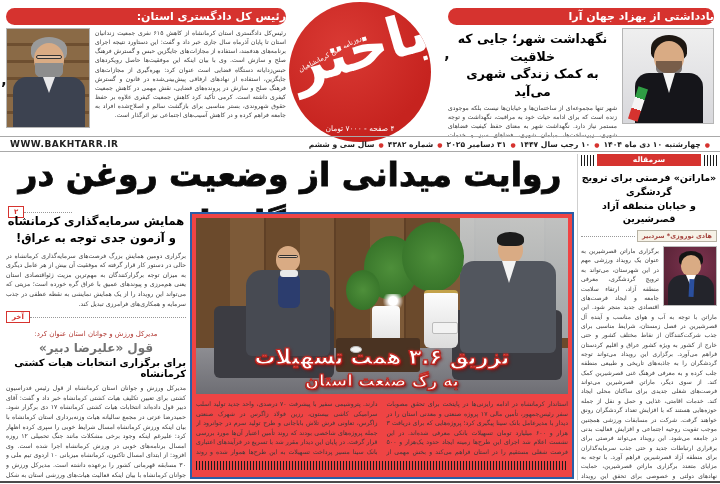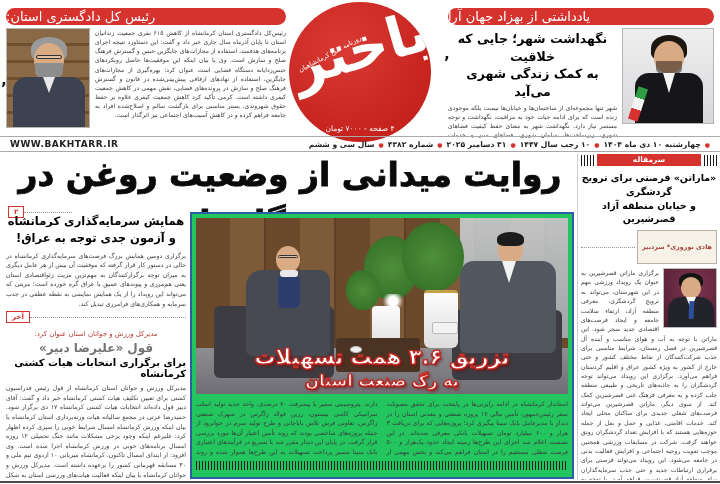--- a/index.html
+++ b/index.html
@@ -5,21 +5,21 @@
   * { margin:0; padding:0; box-sizing:border-box; }
   html,body { background:#dcdcdc; }
   .page {
     position:relative; width:720px; height:484px; margin:0 auto;
     background:#ffffff; overflow:hidden; direction:rtl;
     font-family:"DejaVu Sans", sans-serif; color:#1a1a1a;
   }
   
   .kicker-bar {
     height:17px; line-height:17px; background:#d6332f; border-radius:9px;
-    color:#fff; font-size:13px; font-weight:normal; text-align:left;
+    color:#fff; font-size:11px; font-weight:bold; text-align:right;
   }
   .ref-row { display:flex; align-items:center; direction:ltr; margin-top:3px; }
   .ref-box {
     border:1px solid #d6332f; color:#d6332f; background:#fff;
     font-size:7px; font-weight:bold; line-height:10px; height:12px; padding:0 5px;
   }
   .ref-dots { border-top:1px dotted #999; height:1px; }
   .body-txt { text-align:justify; color:#3a3a3a; }
   .barcode { background:repeating-linear-gradient(90deg,#1c1c1c 0 1px,transparent 1px 3px); }
   
@@ -63,21 +63,21 @@
   
   .left-col { position:absolute; left:6px; top:213px; width:180px; height:266px; overflow:hidden; }
   .invest-h { font-size:11.5px; font-weight:bold; text-align:center; line-height:1.5; color:#000; }
   .invest-body { font-size:6.2px; line-height:1.55; margin-top:3px; }
   .wr-kicker { font-size:7px; color:#b23a34; text-align:center; margin-top:7px; }
   .wr-h1 { font-size:12px; font-weight:bold; text-align:center; margin-top:3px; color:#737373; }
   .wr-h2 { font-size:10px; font-weight:bold; margin-top:2px; color:#000; }
   .wr-body { font-size:6.2px; line-height:1.55; margin-top:4px; }
   
   .center-box { position:absolute; left:190px; top:212px; width:384px; height:267px;
-    border:2px solid #2b5ea7; background:#22c55e; padding:4px; }
+    border:2px solid #2b5ea7; background:#ef4444; padding:4px; }
   .center-photo { position:relative; width:100%; height:176px; overflow:hidden; background:#7a5636; }
   .wood { position:absolute; inset:0;
     background:repeating-linear-gradient(90deg,#6b4a2c 0 34px,#7d5a38 34px 68px,#5f4026 68px 70px); }
   .window-band { position:absolute; right:0; top:0; width:108px; height:120px;
     background:linear-gradient(180deg,#cfd6da,#aab4bb); opacity:.85; }
   .floor { position:absolute; left:0; right:0; bottom:0; height:46px; background:linear-gradient(180deg,#8d8d92,#6e6e74); }
   .chair { position:absolute; background:#3c3c42; border-radius:6px; }
   .plant { position:absolute; border-radius:50%; background:radial-gradient(circle,#4e8f3a,#2f6b24); }
   .planter { position:absolute; background:linear-gradient(180deg,#fcfcfc,#dcdcdc); border-radius:4px 4px 6px 6px; }
   .planter.gold { border-top:3px solid #c3a24a; }
@@ -96,21 +96,21 @@
   
   .vsep { position:absolute; left:577px; top:154px; width:1px; height:326px; background:#cfcfcf; }
   .editorial { position:absolute; right:3px; top:154px; width:136px; height:326px; overflow:hidden; }
   .ed-header { display:flex; align-items:center; gap:3px; direction:ltr; }
   .ed-stripe { width:13px; height:11px; }
   .ed-label { flex:1; background:#d6332f; color:#fff; text-align:center; font-size:7.5px;
     font-weight:bold; height:12px; line-height:12px; }
   .ed-h { font-size:9.5px; font-weight:bold; text-align:center; line-height:1.45; margin-top:5px; color:#000; }
   .ed-byline-row { display:flex; align-items:center; direction:ltr; margin-top:4px; gap:2px; }
   .ed-byline { border:1px solid #b7b2a4; background:#f6f2e7; color:#a3403a; font-size:6.4px;
-    font-weight:bold; padding:12px 4px; }
+    font-weight:bold; padding:1px 4px; }
   .ed-body { font-size:6px; line-height:1.56; margin-top:4px; text-align:justify; color:#3a3a3a; }
   .ed-photo { float:right; width:54px; height:60px; margin-left:4px; margin-bottom:2px;
     position:relative; overflow:hidden; border:1px solid #bbb; background:#5c2335; }
   .ed-photo-bg { position:absolute; inset:0; background:radial-gradient(circle at 60% 30%, #7e3450, #4a1c2c); }
   .tie { position:absolute; width:5px; height:18px; background:#2a4f9e; transform:rotate(3deg); }
   
   .quote-mark { position:absolute; font-size:15px; font-weight:bold; color:#111; }
   .bottom-rule { position:absolute; left:0; right:0; top:481px; height:2px; background:#4a4a4a; }
 </style>
 </head>

